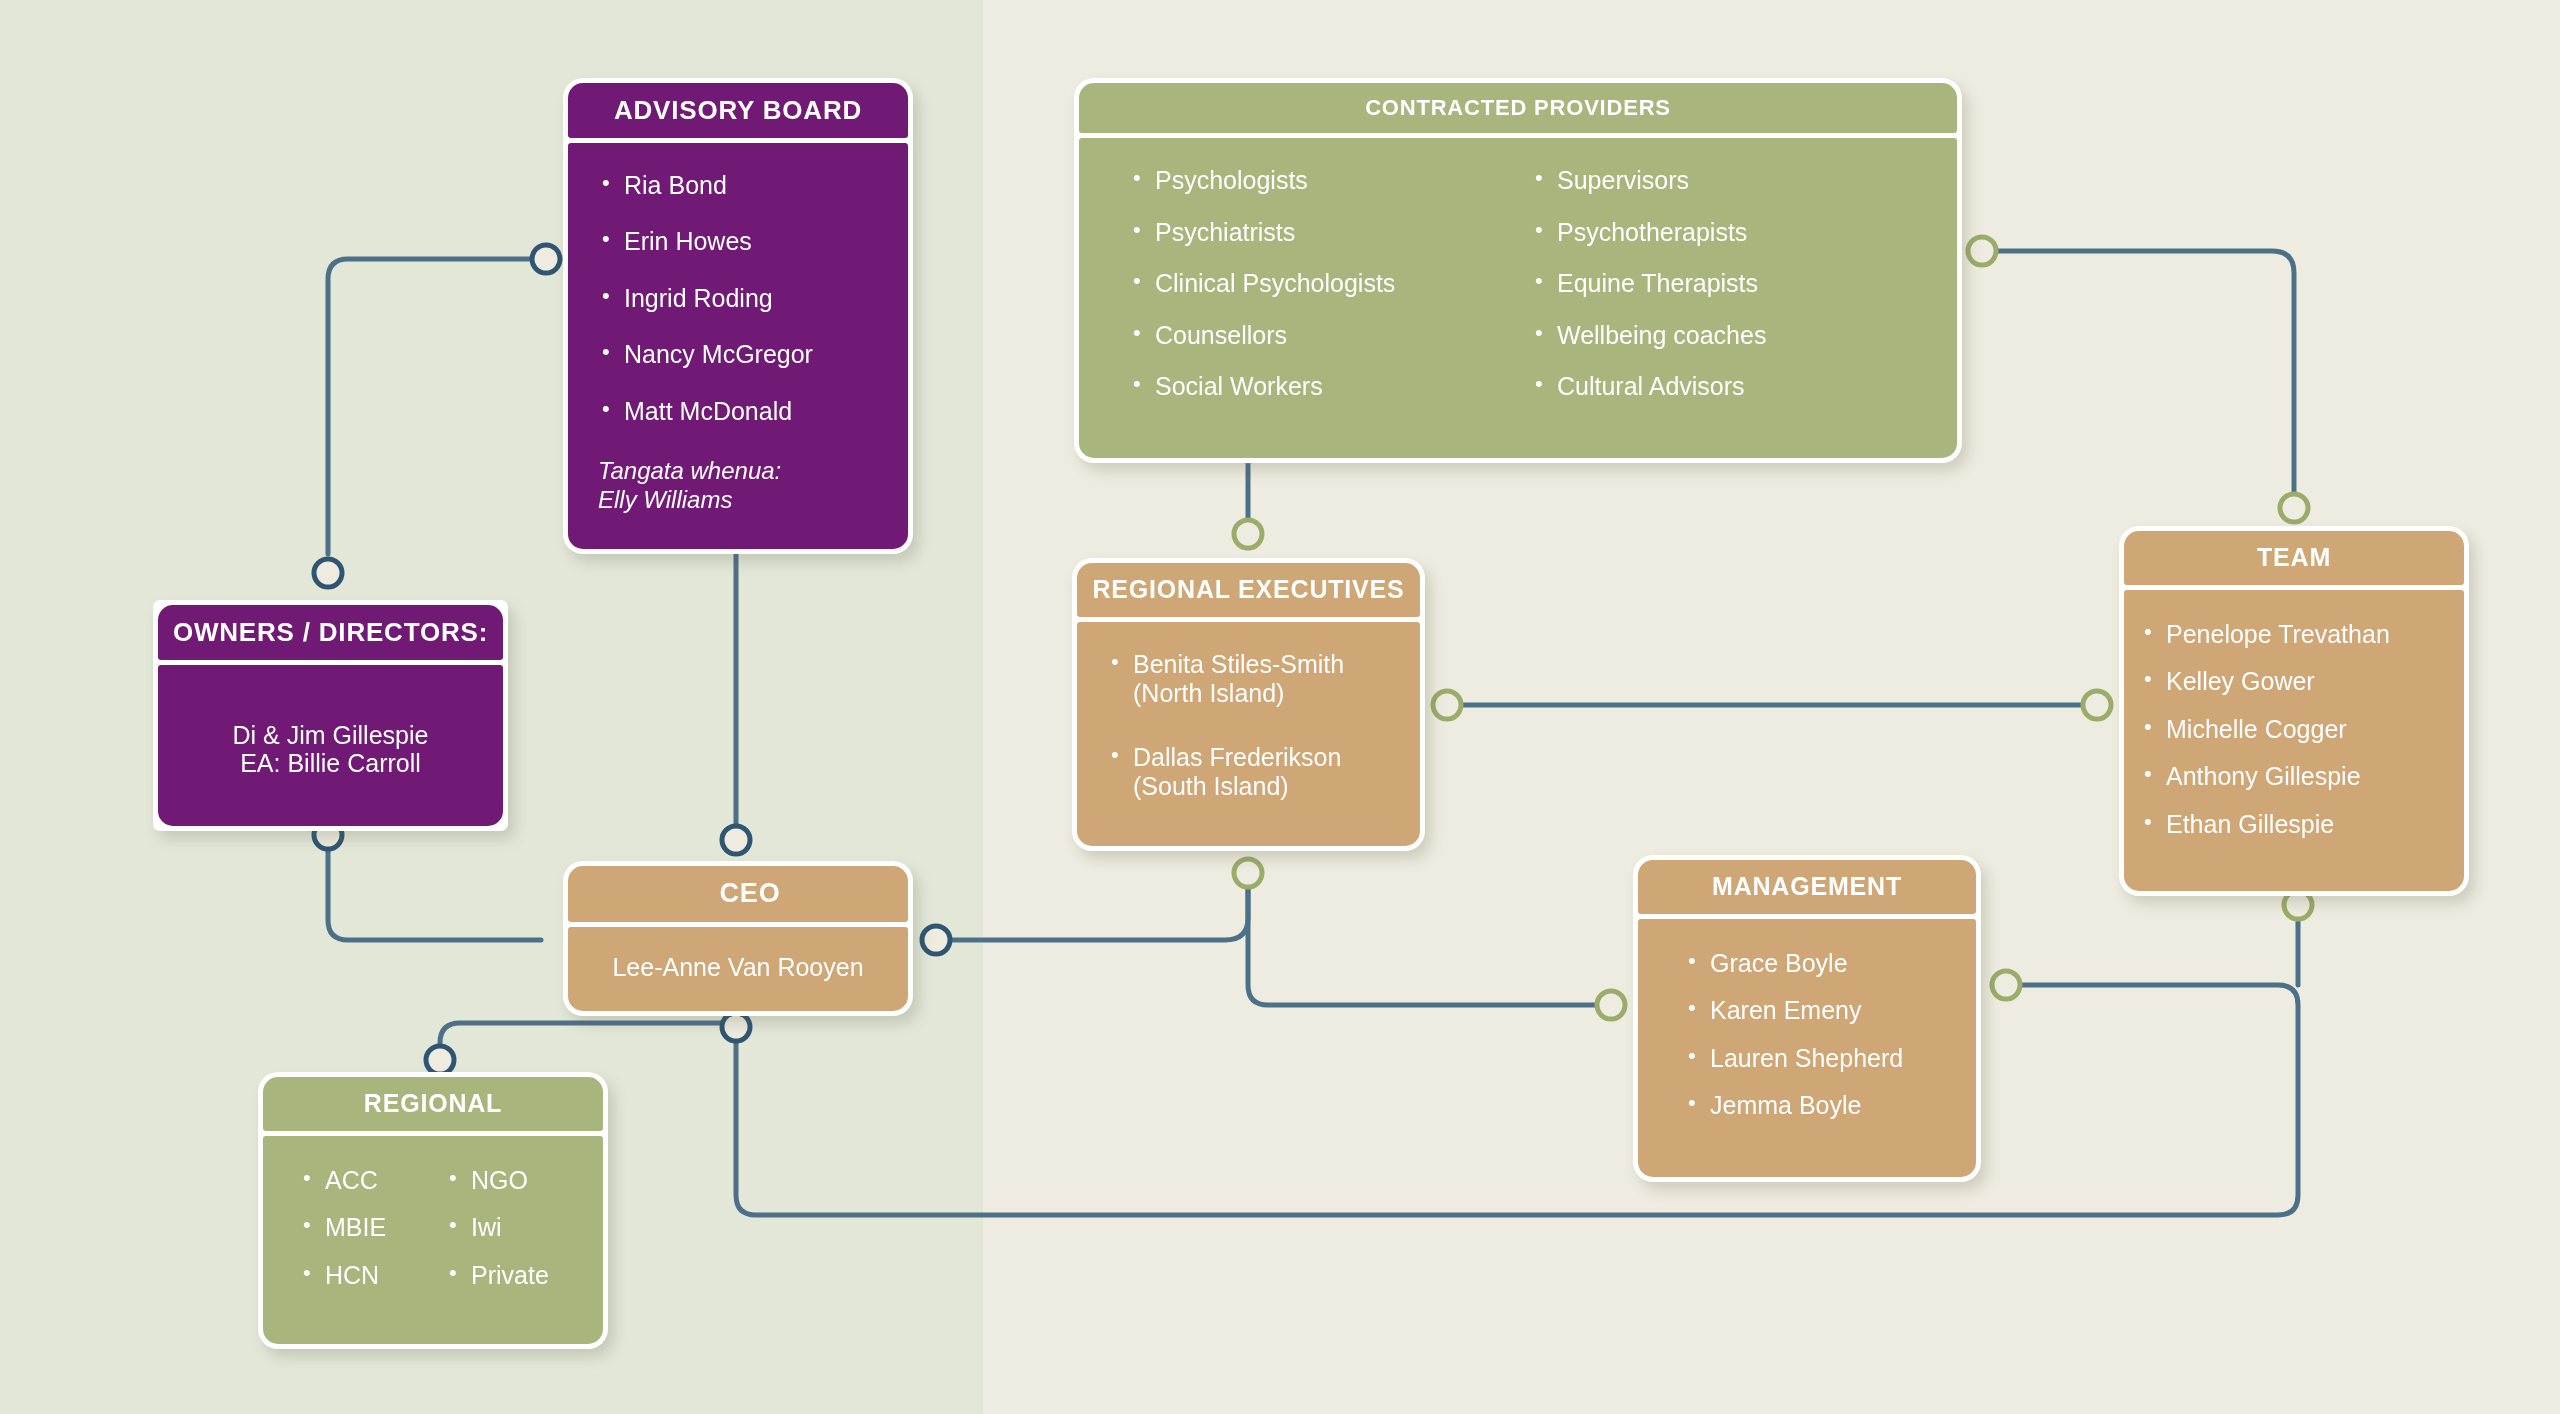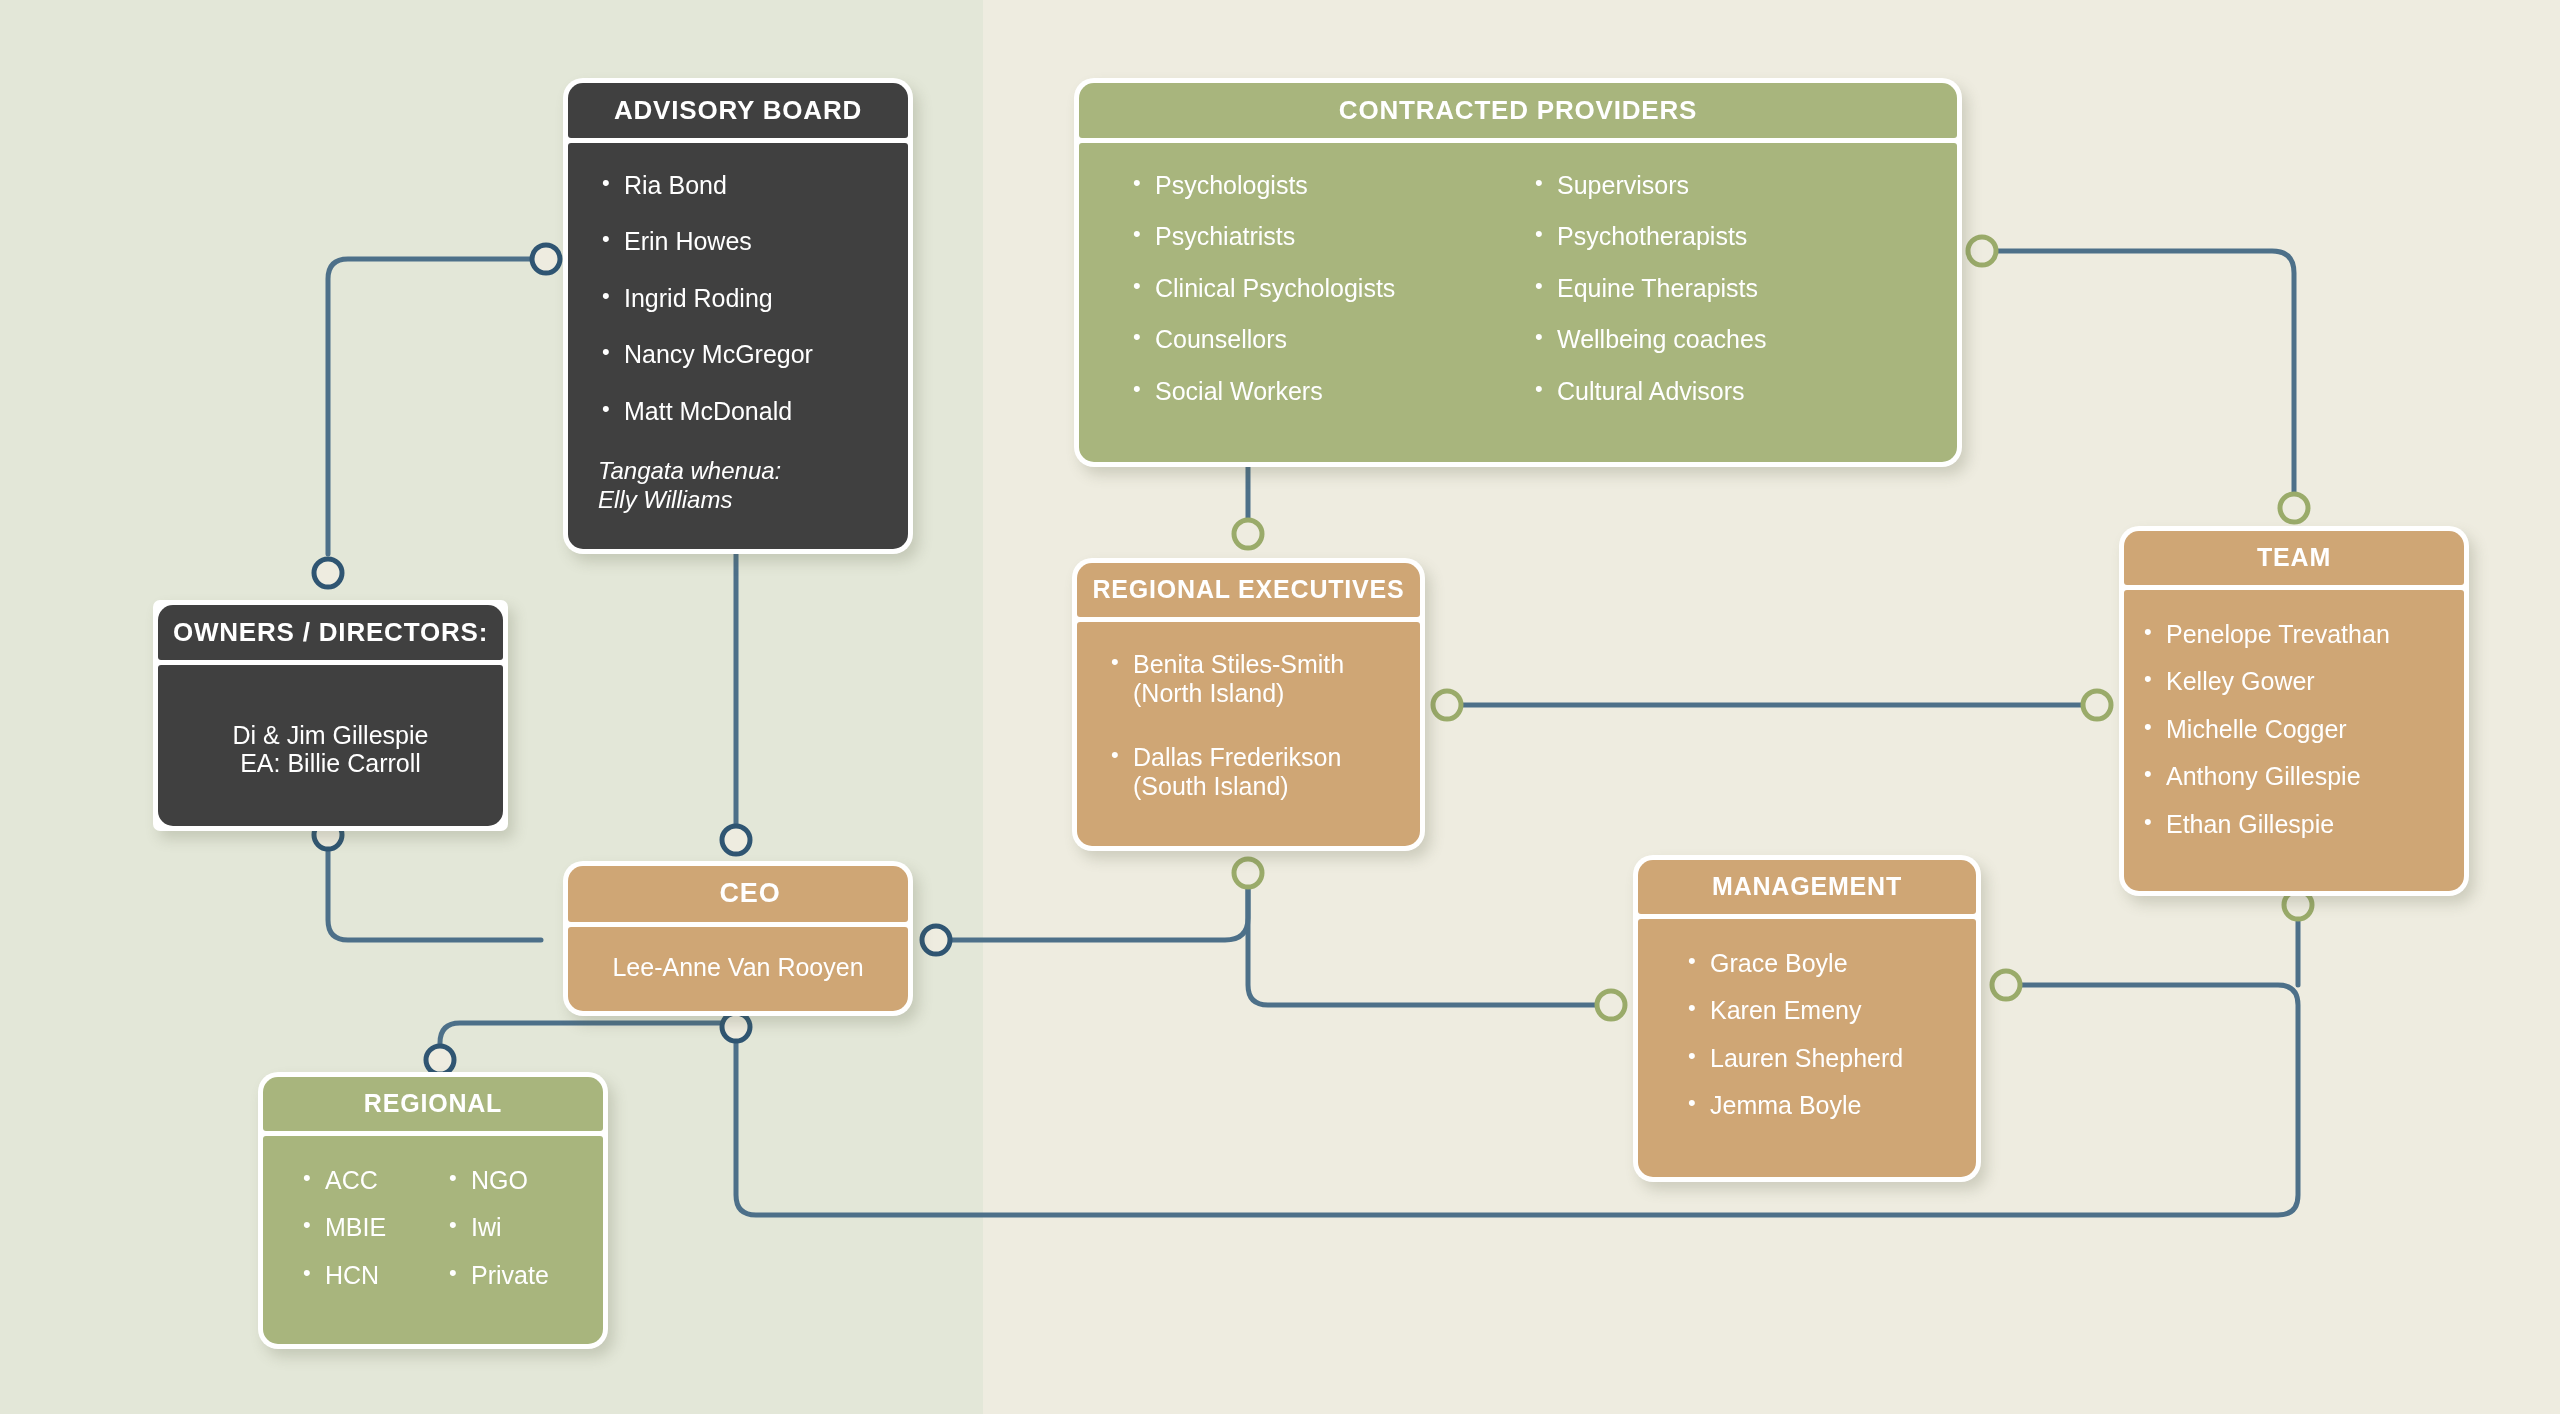--- a/index.html
+++ b/index.html
@@ -46,21 +46,21 @@
     border-radius: 3px 3px 15px 15px;
     margin-top: 5px;
     color: #ffffff;
     padding: 26px 18px 26px 18px;
     font-size: 25px;
     line-height: 1.15;
     min-height: 40px;
   }
 
   
-  .blue  .hdr, .blue  .body { background: #404040; }
+  .blue  .hdr, .blue  .body { background: #701a75; }
   .green .hdr, .green .body { background: #a8b57d; }
   .tan   .hdr, .tan   .body { background: #cfa675; }
 
   ul.bul { list-style: none; }
   ul.bul li {
     position: relative;
     padding-left: 26px;
     margin: 0 0 27px 0;
     font-size: 25px;
     line-height: 1.18;
@@ -84,21 +84,21 @@
     margin-top: 30px;
   }
   .centered { text-align: center; font-size: 27px; line-height: 1.3; }
 
   
   #node-advisory         { left: 563px;  top: 78px;  width: 350px; }
   #node-advisory .hdr    { font-size: 26px; }
   #node-advisory .body   { padding: 28px 4px 34px 30px; }
 
   #node-providers        { left: 1074px; top: 78px;  width: 888px; }
-  #node-providers .hdr   { font-size: 26px; text-align: center; }
+  #node-providers .hdr   { font-size: 22px; text-align: center; }
   #node-providers .body  { padding: 28px 24px 34px 50px; }
 
   #node-owners           { left: 153px;  top: 600px; width: 355px; border-radius: 7px; }
   #node-owners .hdr      { font-size: 26px; }
   #node-owners .body     { padding: 56px 16px 48px 16px; }
 
   #node-regional         { left: 1072px; top: 558px; width: 353px; }
   #node-regional .hdr    { font-size: 25px; }
   #node-regional .body   { padding: 28px 16px 44px 30px; }
 

